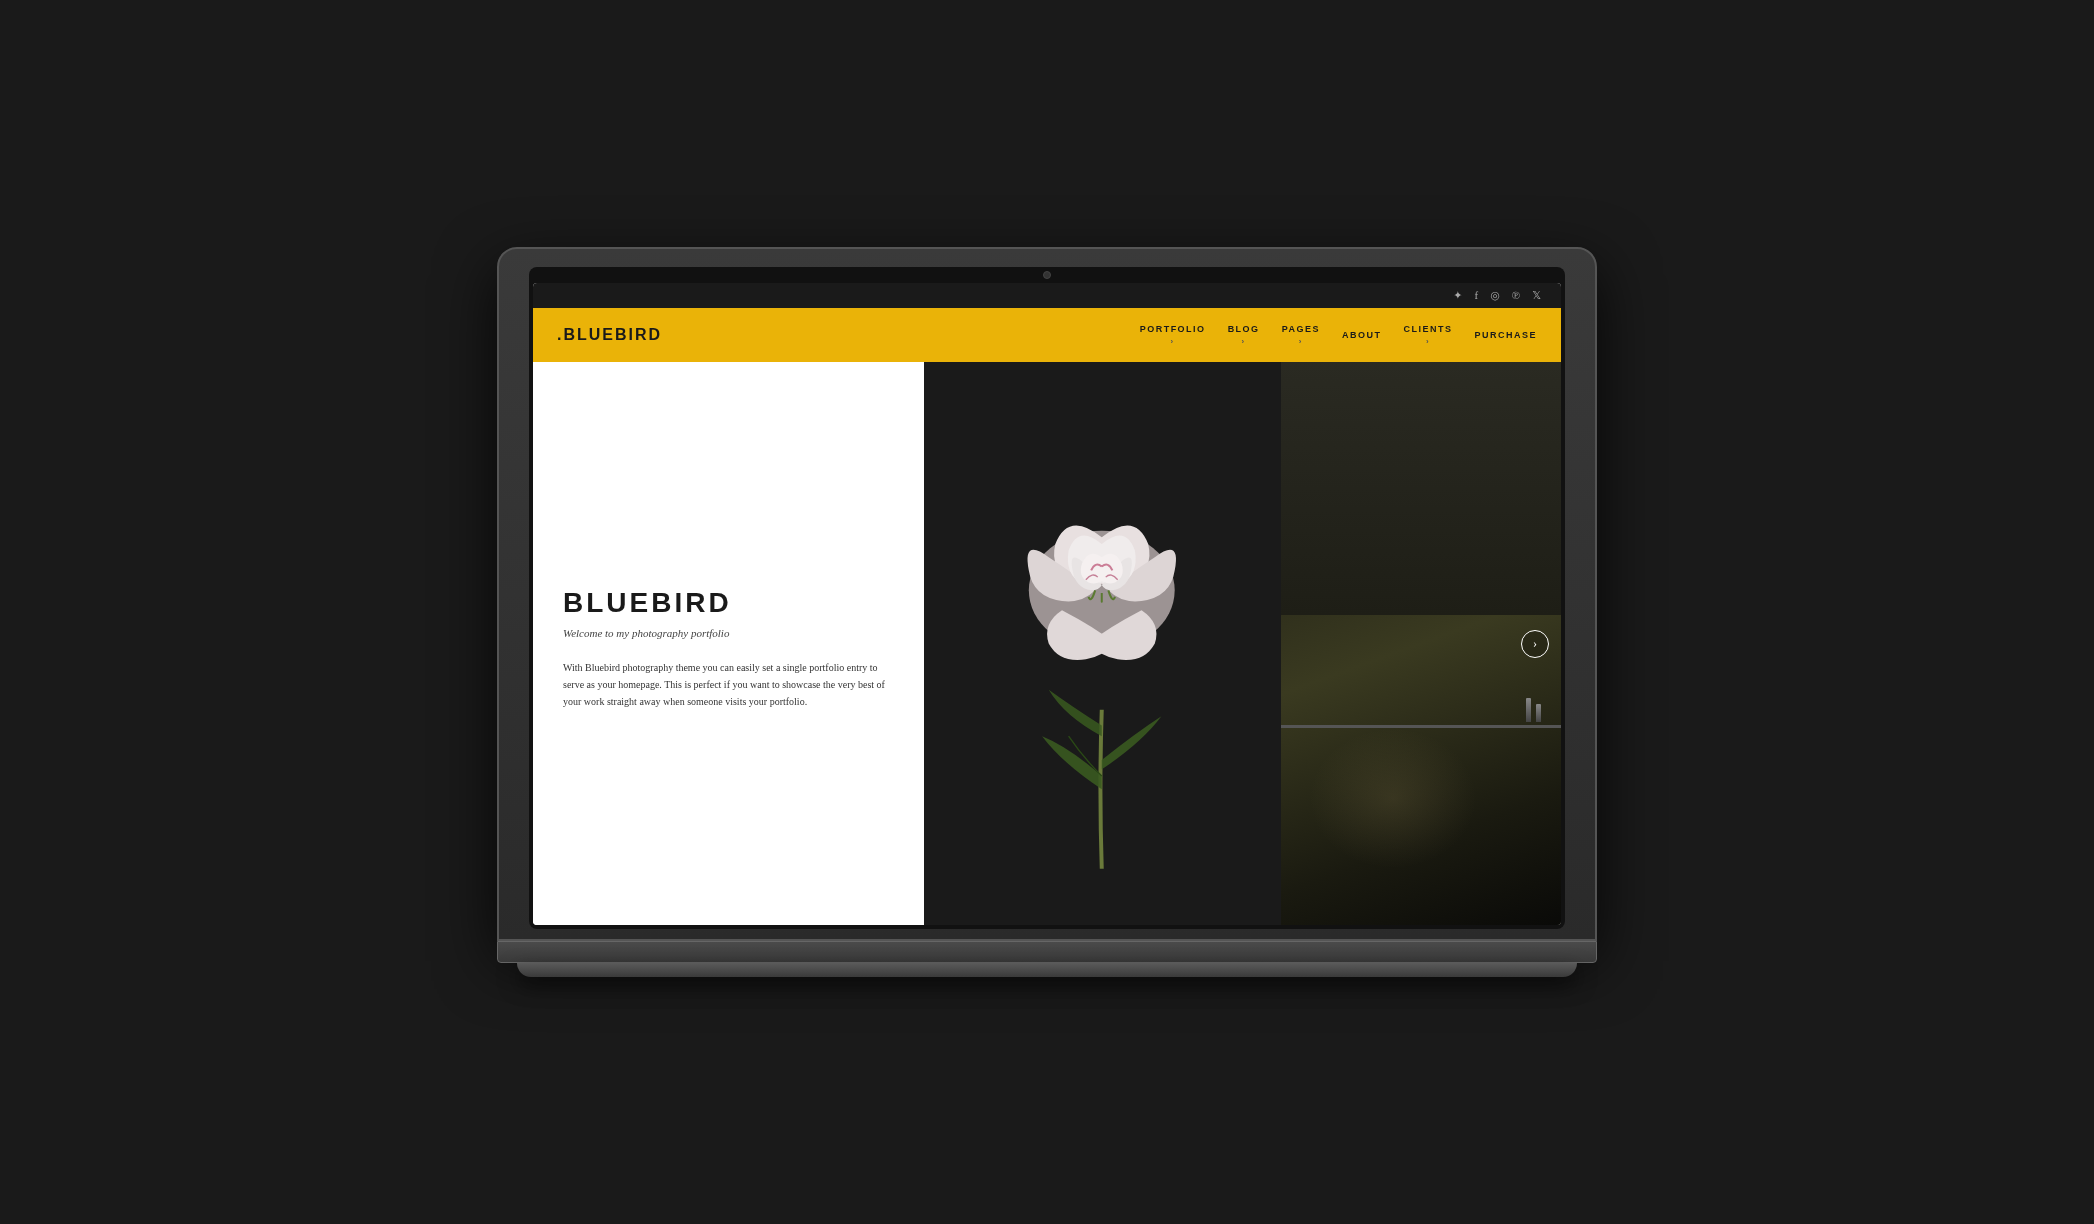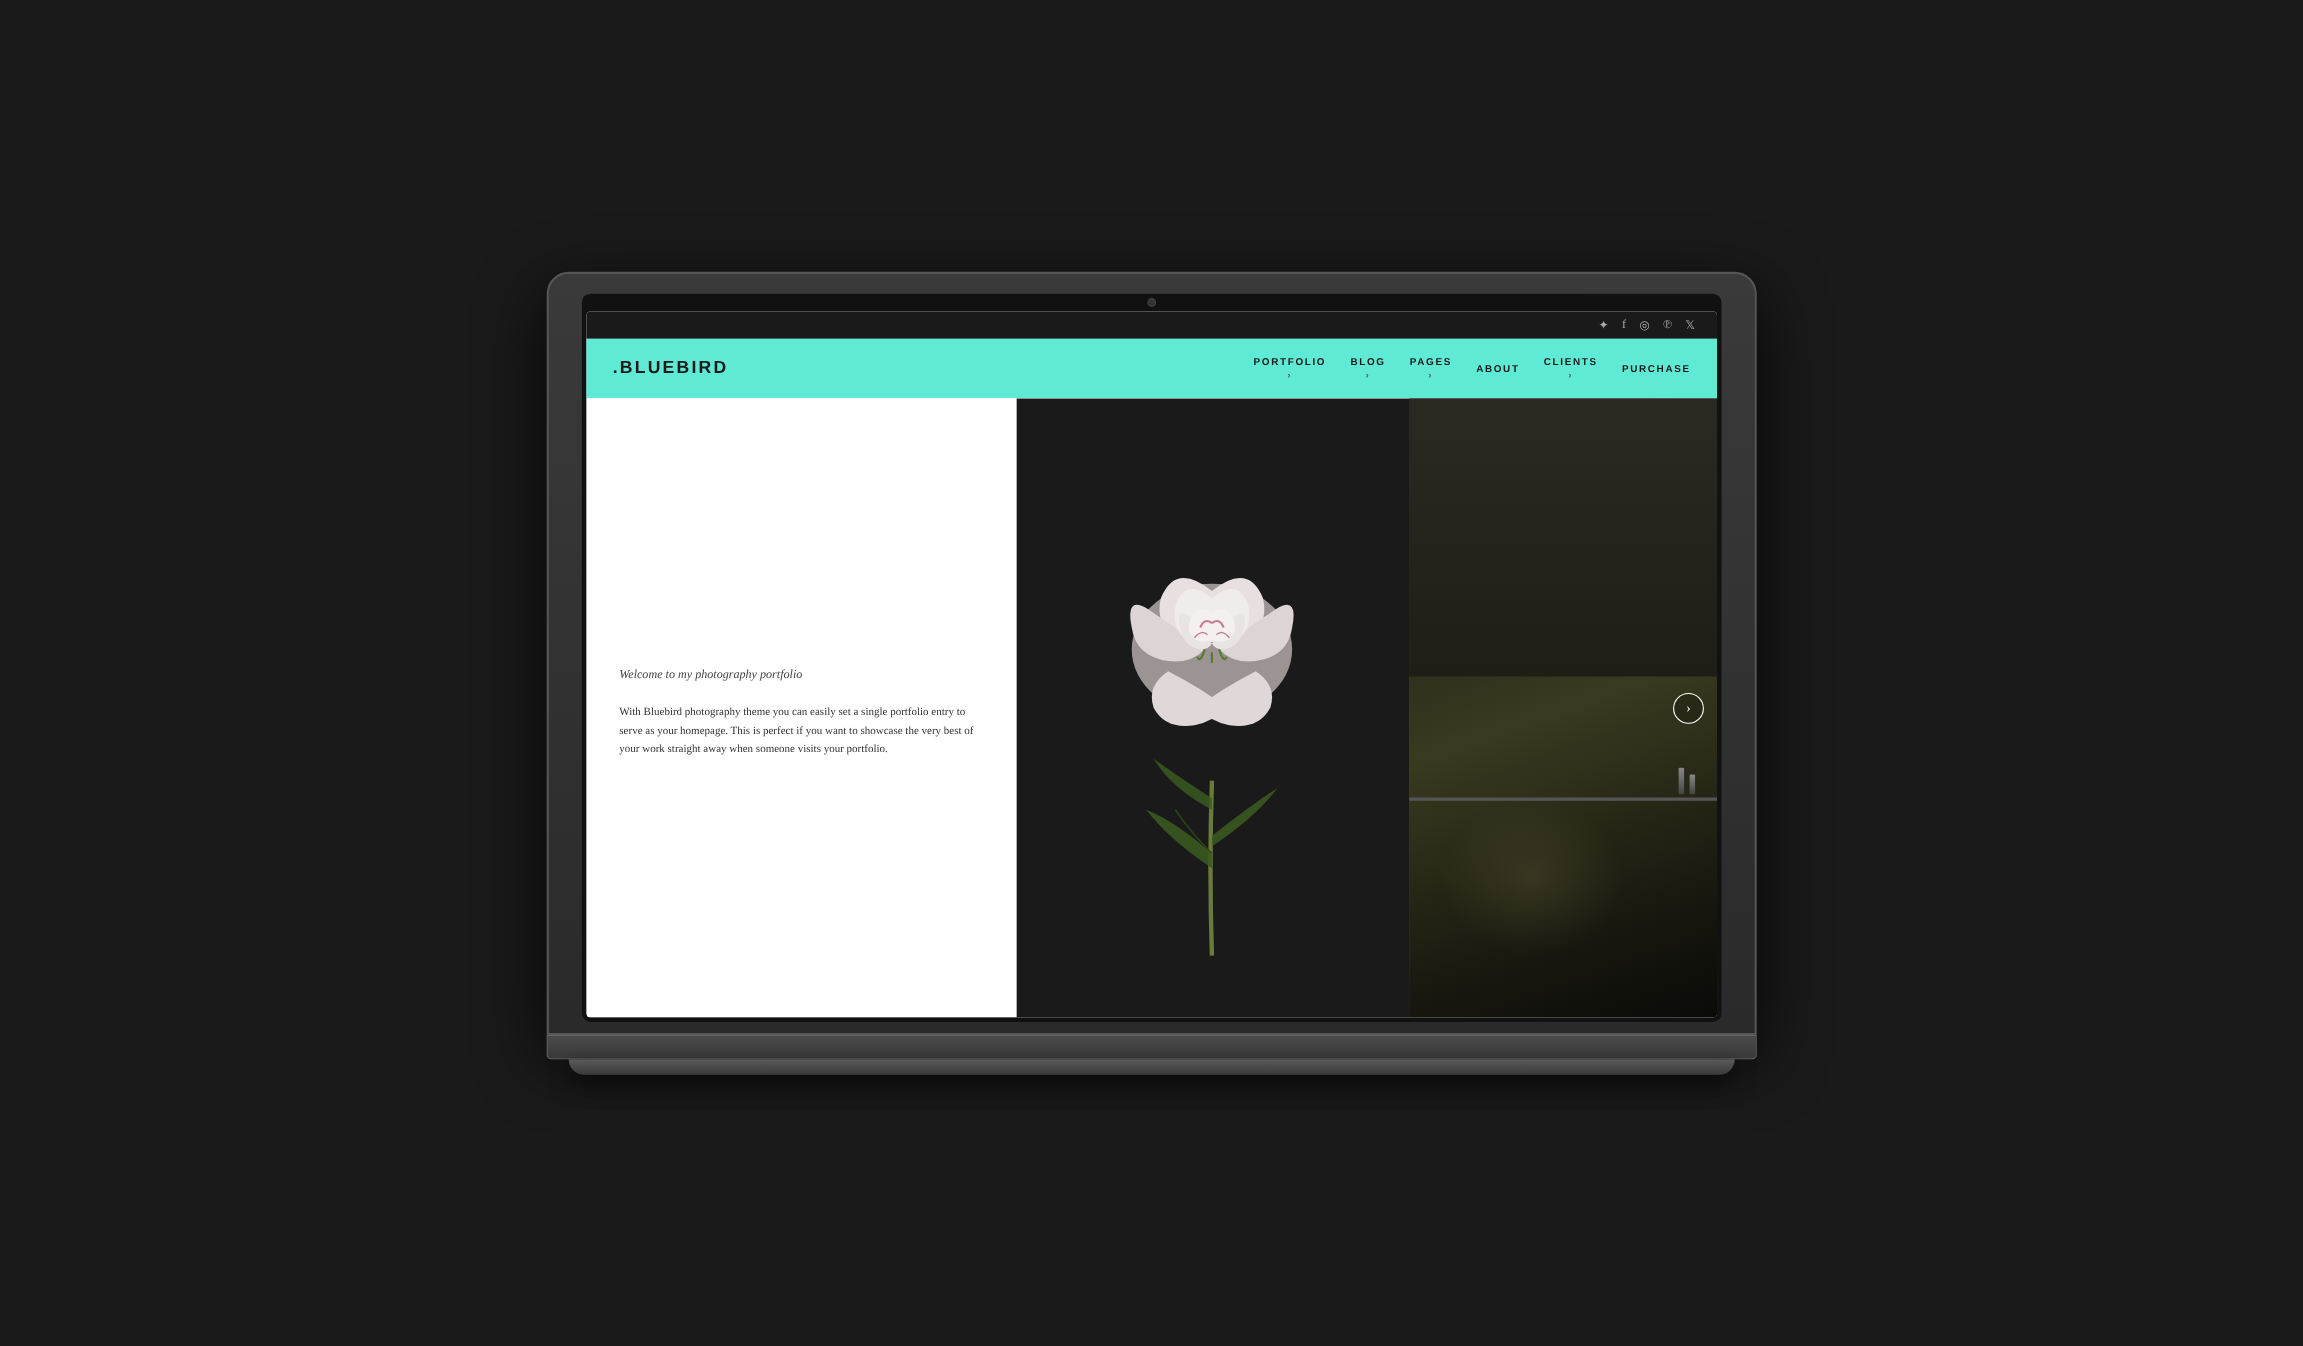--- a/index.html
+++ b/index.html
@@ -91,21 +91,21 @@
       cursor: pointer;
     }
 
     
     .nav {
       display: flex;
       justify-content: space-between;
       align-items: center;
       padding: 16px 24px;
       border-bottom: none;
-      background: #5eead4;
+      background: #eab308;
     }
 
     .nav-logo {
       font-family: Arial, sans-serif;
       font-size: 16px;
       font-weight: bold;
       color: #1a1a1a;
       letter-spacing: 2px;
     }
 
@@ -311,20 +311,21 @@
               </div>
               <div class="nav-item">
                 <span>PURCHASE</span>
               </div>
             </div>
           </div>
 
           <div class="main-content">
 
             <div class="left-panel">
+              <h1 class="site-title">BLUEBIRD</h1>
               <p class="site-subtitle">Welcome to my photography portfolio</p>
               <p class="site-description">With Bluebird photography theme you can easily set a single portfolio entry to serve as your homepage. This is perfect if you want to showcase the very best of your work straight away when someone visits your portfolio.</p>
             </div>
 
             <div class="right-panel">
 
               <div class="photo-left">
                 <svg class="flower-svg" viewBox="0 0 200 340" xmlns="http://www.w3.org/2000/svg">
 
                   <path d="M100 340 Q98 280 100 220" stroke="#6a7a3a" stroke-width="3" fill="none"></path>

